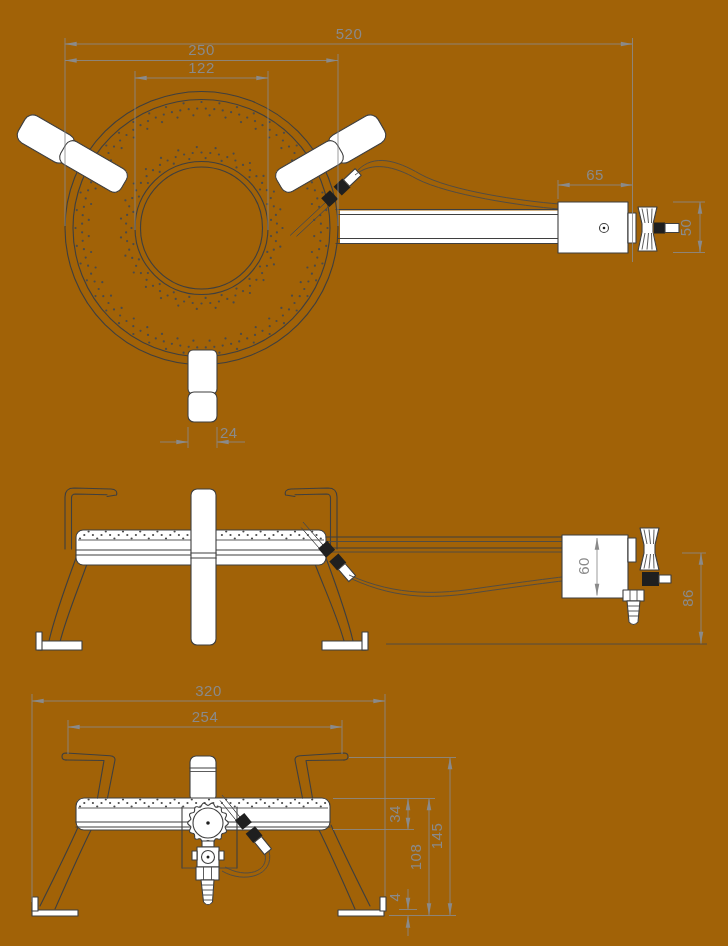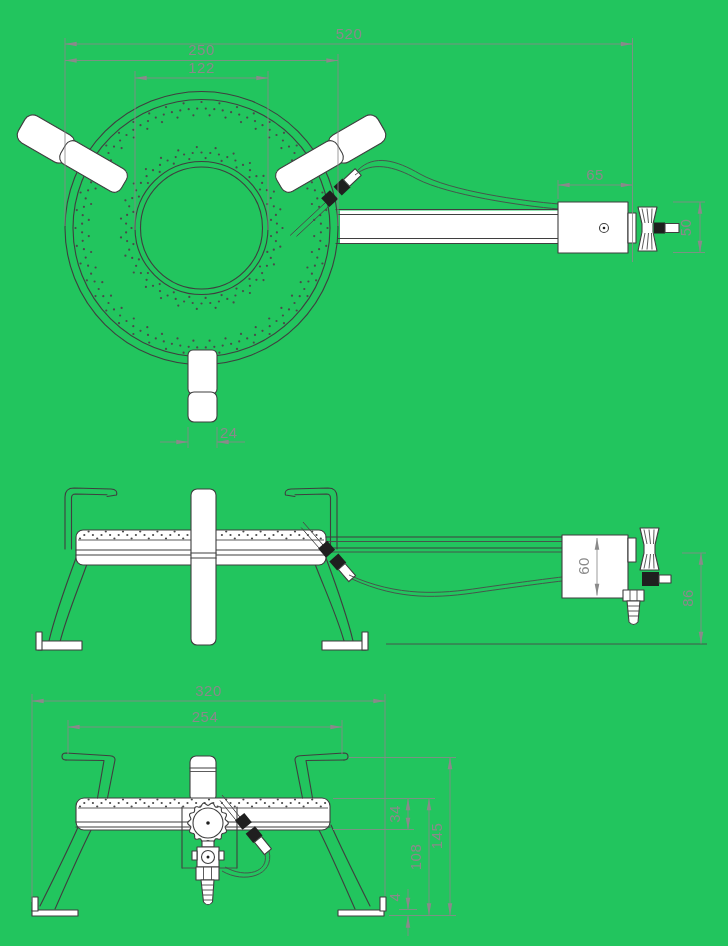--- a/index.html
+++ b/index.html
@@ -1,16 +1,16 @@
 <!DOCTYPE html>
 <html><head>
 <meta charset="utf-8">
 <style>
   html,body{margin:0;padding:0;background:#fff;}
-  #page{width:728px;height:946px;background:#22c55e;position:relative;overflow:hidden;}
+  #page{width:728px;height:946px;background:#a16207;position:relative;overflow:hidden;}
   svg{display:block;}
   .ln{stroke:#3f3f3f;stroke-width:1.1;fill:none;stroke-linecap:round;stroke-linejoin:round;}
   .lnf{stroke:#3f3f3f;stroke-width:1.1;fill:#ffffff;stroke-linejoin:round;}
   .thin{stroke:#4a4a4a;stroke-width:0.9;fill:none;}
   .blk{fill:#1f1f1f;stroke:none;}
   .dim{stroke:#8a8a8a;stroke-width:0.85;fill:none;}
   .dt{fill:#8a8a8a;font-family:"Liberation Sans","DejaVu Sans",sans-serif;font-size:15px;letter-spacing:0.5px;}
   .dot{fill:#4a4a4a;stroke:none;}
 </style>
 </head>

